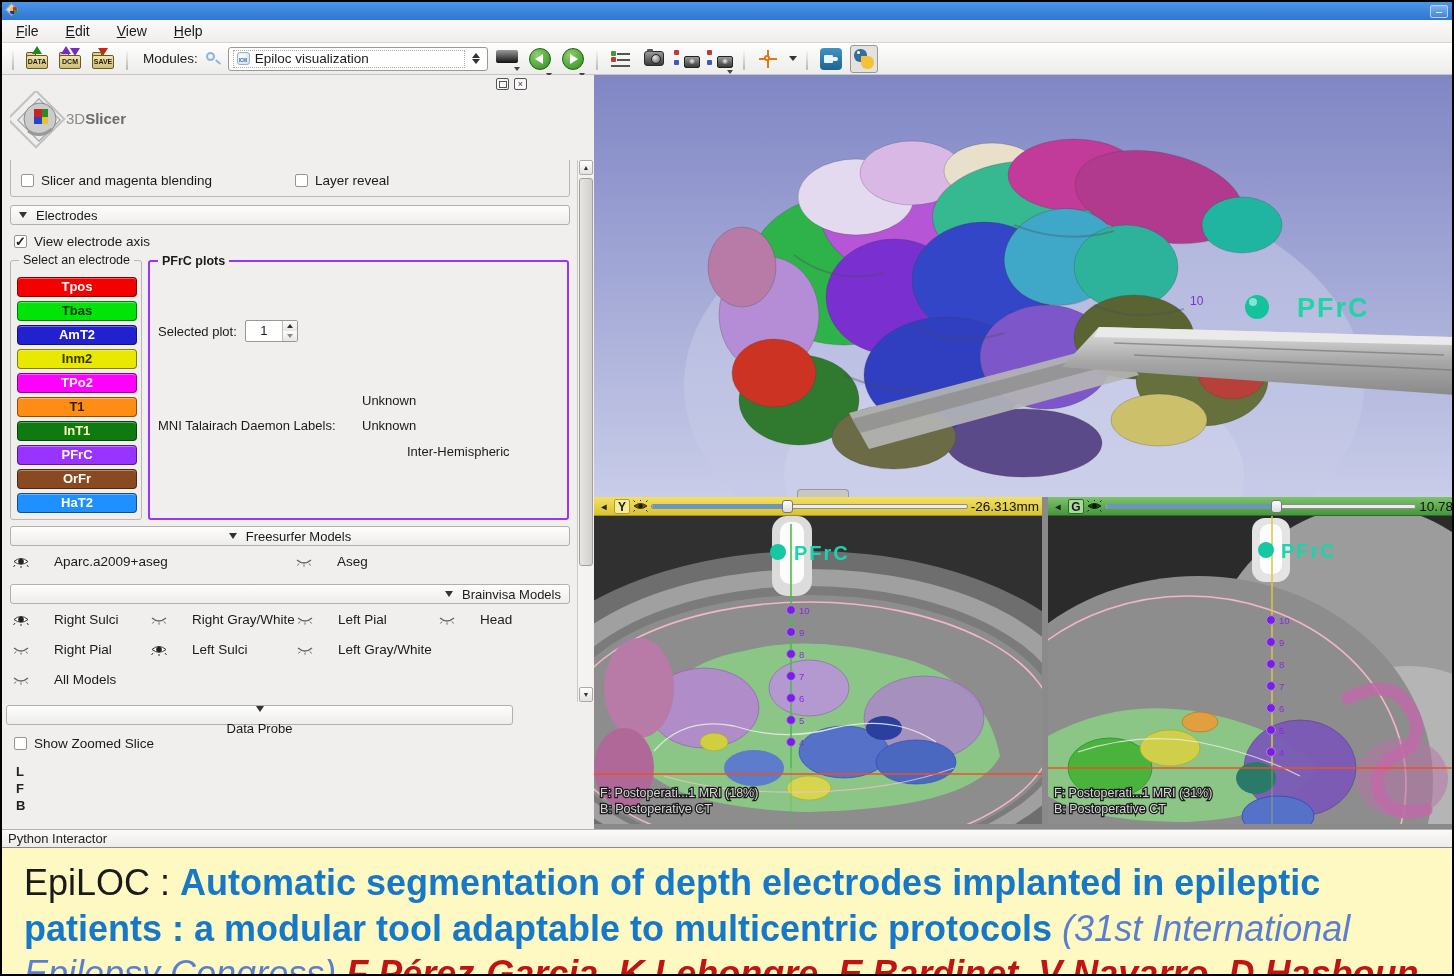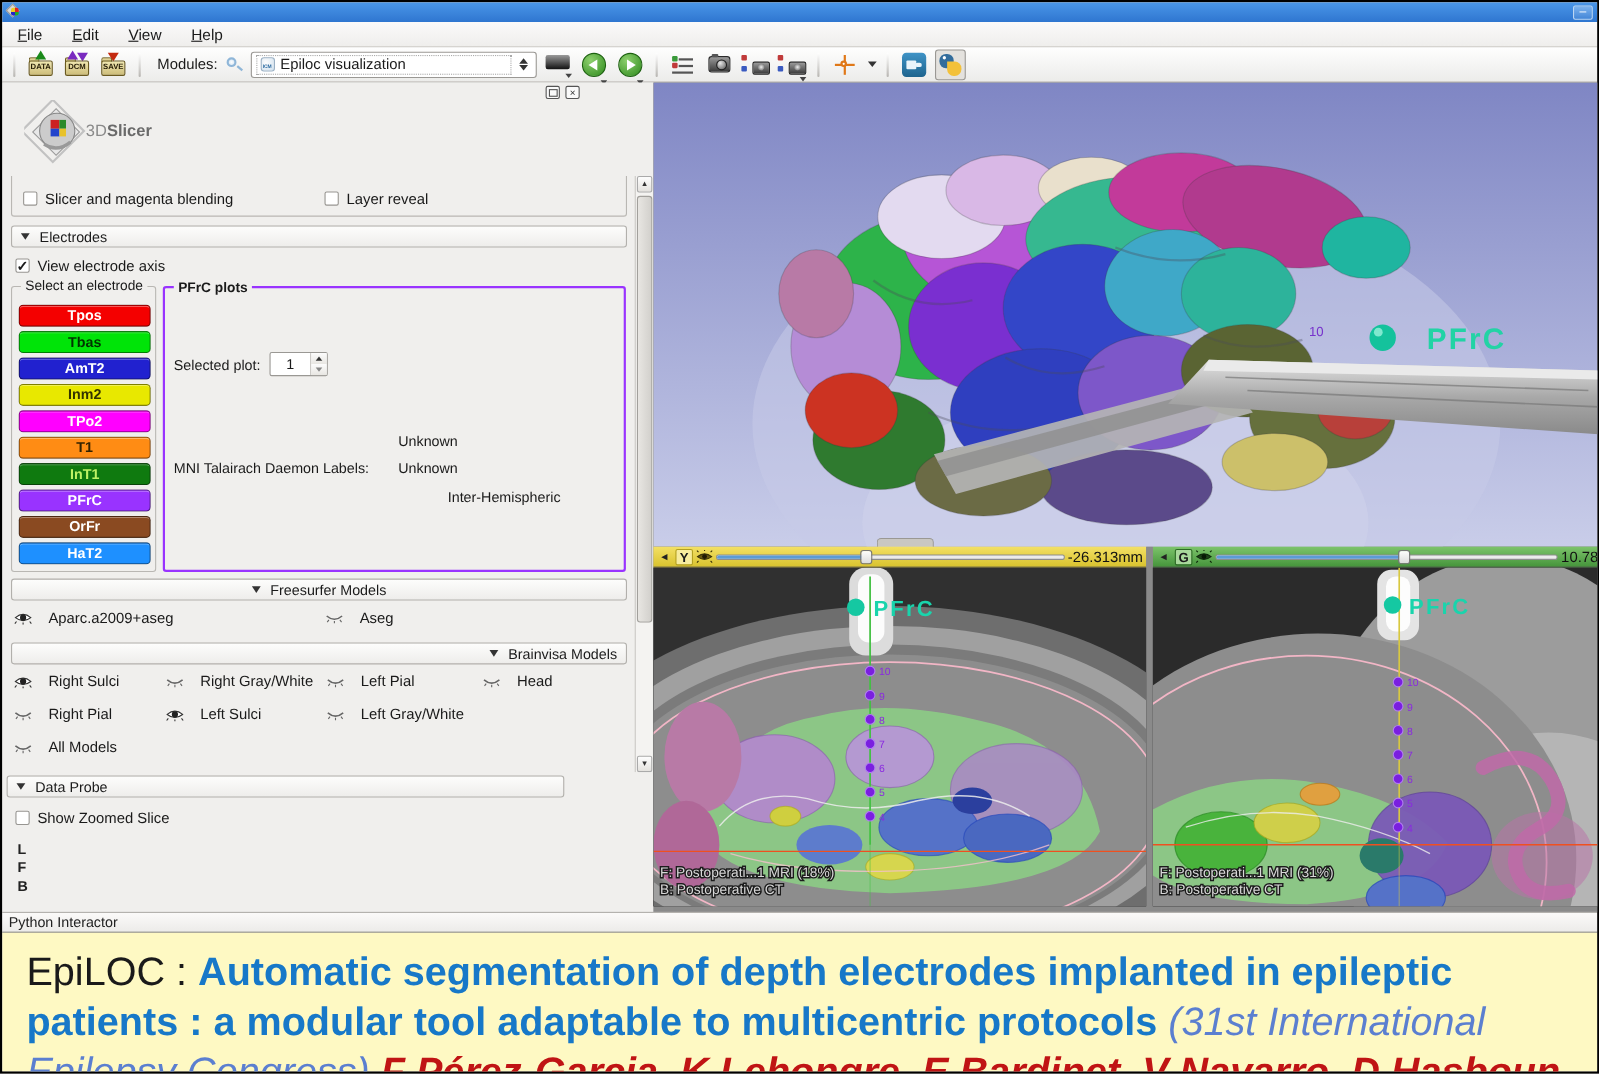--- a/index.html
+++ b/index.html
@@ -75,21 +75,21 @@
   .ext-icon::after { content:""; position:absolute; left:12px; top:9px; width:6px; height:4px; background:#eaf4fa; border-radius:2px; }
   .py-icon { width:22px; height:22px; position:relative; }
   .py-icon .s1 { position:absolute; left:1px; top:1px; width:13px; height:13px; background:#336d9c; border-radius:6px 6px 0 6px; }
   .py-icon .s2 { position:absolute; right:1px; bottom:1px; width:13px; height:13px; background:#f3c13a; border-radius:0 6px 6px 6px; }
   .py-icon .e1 { position:absolute; left:4px; top:3px; width:3px; height:3px; background:#fff; border-radius:50%; }
   
   .dock { position:absolute; left:0; top:73px; width:592px; height:754px; background:#f0efed; }
   .dock-btns { position:absolute; left:494px; top:3px; display:flex; gap:5px; }
   .dock-btn { width:13px; height:12px; border:1px solid #555; border-radius:2px; background:#fafafa; position:relative; font-size:9px; line-height:10px; text-align:center; color:#333; }
   .dock-btn.float::before { content:""; position:absolute; left:2px; top:2px; width:6px; height:5px; border:1px solid #555; }
-  .logo { position:absolute; left:20px; top:16px; width:200px; height:62px; }
+  .logo { position:absolute; left:8px; top:16px; width:200px; height:62px; }
   .logo svg { display:block; }
   .scrollarea { position:absolute; left:0; top:85px; width:592px; height:542px; overflow:hidden; }
   .scrollbar { position:absolute; right:1px; top:0; width:16px; height:542px; background:#f4f3f1; border-left:1px solid #cac8c4; }
   .sb-btn { position:absolute; left:1px; width:14px; height:15px; background:linear-gradient(#fdfdfd,#e4e2de); border:1px solid #aaa; border-radius:2px; font-size:7px; text-align:center; line-height:14px; color:#333; }
   .sb-thumb { position:absolute; left:1px; top:18px; width:14px; height:388px; background:linear-gradient(90deg,#e8e6e2,#d2d0cc); border:1px solid #a2a09c; border-radius:3px; }
   .groupbox { position:absolute; border:1px solid #b9b7b3; border-radius:3px; }
   .groupbox .gb-title { position:absolute; top:-8px; left:8px; background:#f0efed; padding:0 4px; font-size:12.5px; }
   .sec-header { position:absolute; left:8px; width:560px; height:20px; border:1px solid #b2b0ac; border-radius:3px;
     background:linear-gradient(#fdfdfc,#eeedeb); display:flex; align-items:center; gap:9px; padding:0 8px; font-size:13px; }
   .tri-down { width:0; height:0; border-left:4.5px solid transparent; border-right:4.5px solid transparent; border-top:6px solid #333; }
@@ -98,21 +98,21 @@
   .cb-row { position:absolute; display:flex; align-items:center; gap:7px; font-size:13.5px; }
   .el-btn { position:absolute; left:6px; width:120px; height:20px; border:1px solid rgba(0,0,0,.45); border-radius:4px;
     font-weight:bold; font-size:13px; text-align:center; line-height:18px; box-shadow:inset 0 1px 0 rgba(255,255,255,.35); }
   .spinbox { display:inline-flex; height:22px; border:1px solid #9a9894; border-radius:2px; background:#fff; }
   .spinbox .val { width:36px; text-align:center; font-size:13px; line-height:20px; }
   .spinbox .arrows { width:15px; border-left:1px solid #c0beba; display:flex; flex-direction:column; }
   .spinbox .arrows i { flex:1; display:flex; align-items:center; justify-content:center; background:linear-gradient(#fcfcfc,#e8e6e2); }
   .spinbox .arrows i b { width:0; height:0; border-left:3.5px solid transparent; border-right:3.5px solid transparent; }
   .spinbox .arrows .up b { border-bottom:4.5px solid #333; }
   .spinbox .arrows .dn b { border-top:4.5px solid #888; }
-  .model-item { position:absolute; display:flex; align-items:center; gap:14px; font-size:13.5px; }
+  .model-item { position:absolute; display:flex; align-items:center; gap:24px; font-size:13.5px; }
   .eye { width:18px; height:13px; }
   .eye svg { display:block; }
   .eye .g-open { display:none; }
   .eye.on .g-open { display:block; }
   .eye.on .g-closed { display:none; }
   .probe-rows { position:absolute; left:14px; top:688px; font-size:13px; font-weight:bold; color:#222; line-height:17px; }
   .pybar { position:absolute; left:0; top:827px; right:0; height:19px; background:linear-gradient(#fbfaf9,#ecebe9);
     border-top:1px solid #b4b2ae; border-bottom:1px solid #8c8a86; font-size:13px; padding:1px 0 0 6px; color:#222; }
   
   .views { position:absolute; left:592px; top:73px; width:862px; height:754px; background:#8a8a8a; }
@@ -313,21 +313,21 @@
       </div>
 
       <div class="groupbox" style="left:8px; top:100px; width:132px; height:260px;">
         <span class="gb-title">Select an electrode</span>
         <div class="el-btn" style="top: 16px; background-color: rgb(244, 0, 0); color: rgb(255, 255, 255);">Tpos</div>
         <div class="el-btn" style="top: 40px; background-color: rgb(0, 228, 8); color: rgb(0, 51, 0);">Tbas</div>
         <div class="el-btn" style="top: 64px; background-color: rgb(33, 33, 207); color: rgb(255, 255, 255);">AmT2</div>
         <div class="el-btn" style="top: 88px; background-color: rgb(232, 232, 0); color: rgb(51, 51, 0);">Inm2</div>
         <div class="el-btn" style="top: 112px; background-color: rgb(255, 0, 255); color: rgb(255, 255, 255);">TPo2</div>
         <div class="el-btn" style="top: 136px; background-color: rgb(255, 140, 20); color: rgb(51, 34, 0);">T1</div>
-        <div class="el-btn" style="top: 160px; background-color: rgb(15, 122, 15); color: #bef264;">InT1</div>
+        <div class="el-btn" style="top: 160px; background-color: rgb(15, 122, 15); color: #fef9c3;">InT1</div>
         <div class="el-btn" style="top: 184px; background-color: rgb(153, 51, 255); color: rgb(255, 255, 255);">PFrC</div>
         <div class="el-btn" style="top: 208px; background-color: rgb(138, 74, 33); color: rgb(255, 255, 255);">OrFr</div>
         <div class="el-btn" style="top: 232px; background-color: rgb(30, 144, 255); color: rgb(255, 255, 255);">HaT2</div>
       </div>
 
       <div class="groupbox" style="left:146px; top:100px; width:421px; height:260px; border:2px solid #9933ff;">
         <span class="gb-title" style="font-weight:bold;">PFrC plots</span>
         <div style="position:absolute; left:8px; top:58px; display:flex; align-items:center; gap:8px;">
           <span>Selected plot:</span>
           <span class="spinbox">
@@ -518,21 +518,21 @@
         <span>All Models</span>
       </div>
 
       <div class="scrollbar">
         <span class="sb-btn" style="top:0;">▲</span>
         <span class="sb-thumb"></span>
         <span class="sb-btn" style="bottom:0;">▼</span>
       </div>
     </div>
 
-    <div class="sec-header" style="top:630px; left:4px; width:507px;">
+    <div class="sec-header" style="top:630px; left:4px; width:507px;flex-direction:column;">
       <span class="tri-down"></span>
       <span>Data Probe</span>
     </div>
     <div class="cb-row" style="left:12px; top:661px;">
       <span class="checkbox"></span>
       <span>Show Zoomed Slice</span>
     </div>
     <div class="probe-rows">
       <div>L</div>
       <div>F</div>

